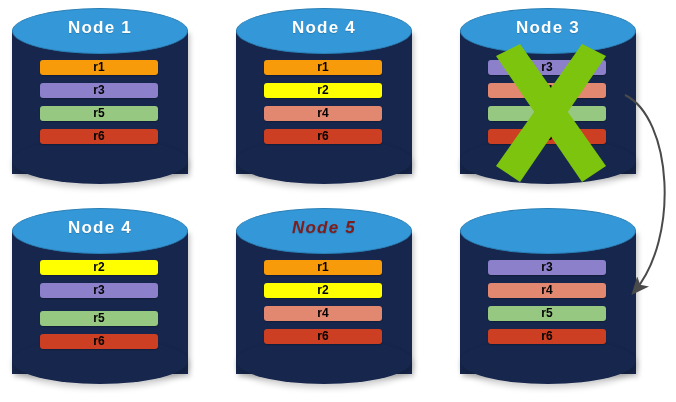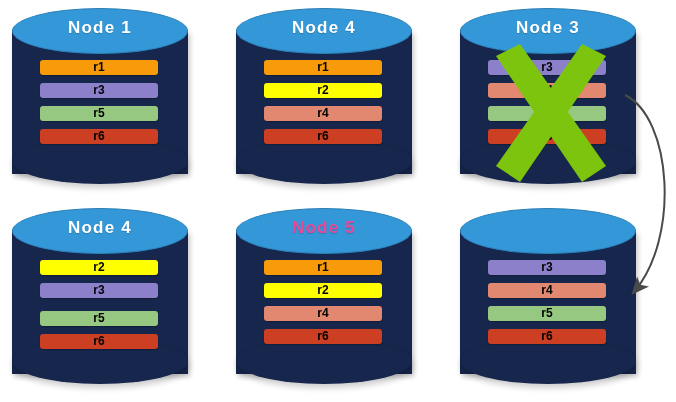--- a/index.html
+++ b/index.html
@@ -172,21 +172,21 @@
       <div class="row gap-after" style="background: rgb(141, 128, 202);">r3</div>
       <div class="row" style="background: rgb(151, 200, 129);">r5</div>
       <div class="row" style="background: rgb(204, 63, 34);">r6</div>
     </div>
   </div>
 
   <div class="node" style="left:236px; top:208px;">
     <div class="cyl-body" style="background: rgb(22, 38, 76);"></div>
     <div class="cyl-bottom" style="background: rgb(22, 38, 76);"></div>
     <div class="cyl-top" style="background: rgb(52, 152, 216);"></div>
-    <div class="node-title" style="color: #ec4899;">Node  5</div>
+    <div class="node-title" style="color: #7f1d1d; font-style: italic;">Node  5</div>
     <div class="rows">
       <div class="row" style="background: rgb(247, 155, 10);">r1</div>
       <div class="row" style="background: rgb(255, 255, 0);">r2</div>
       <div class="row" style="background: rgb(226, 136, 113);">r4</div>
       <div class="row" style="background: rgb(204, 63, 34);">r6</div>
     </div>
   </div>
 
   <div class="node" style="left:460px; top:208px;">
     <div class="cyl-body" style="background: rgb(22, 38, 76);"></div>

